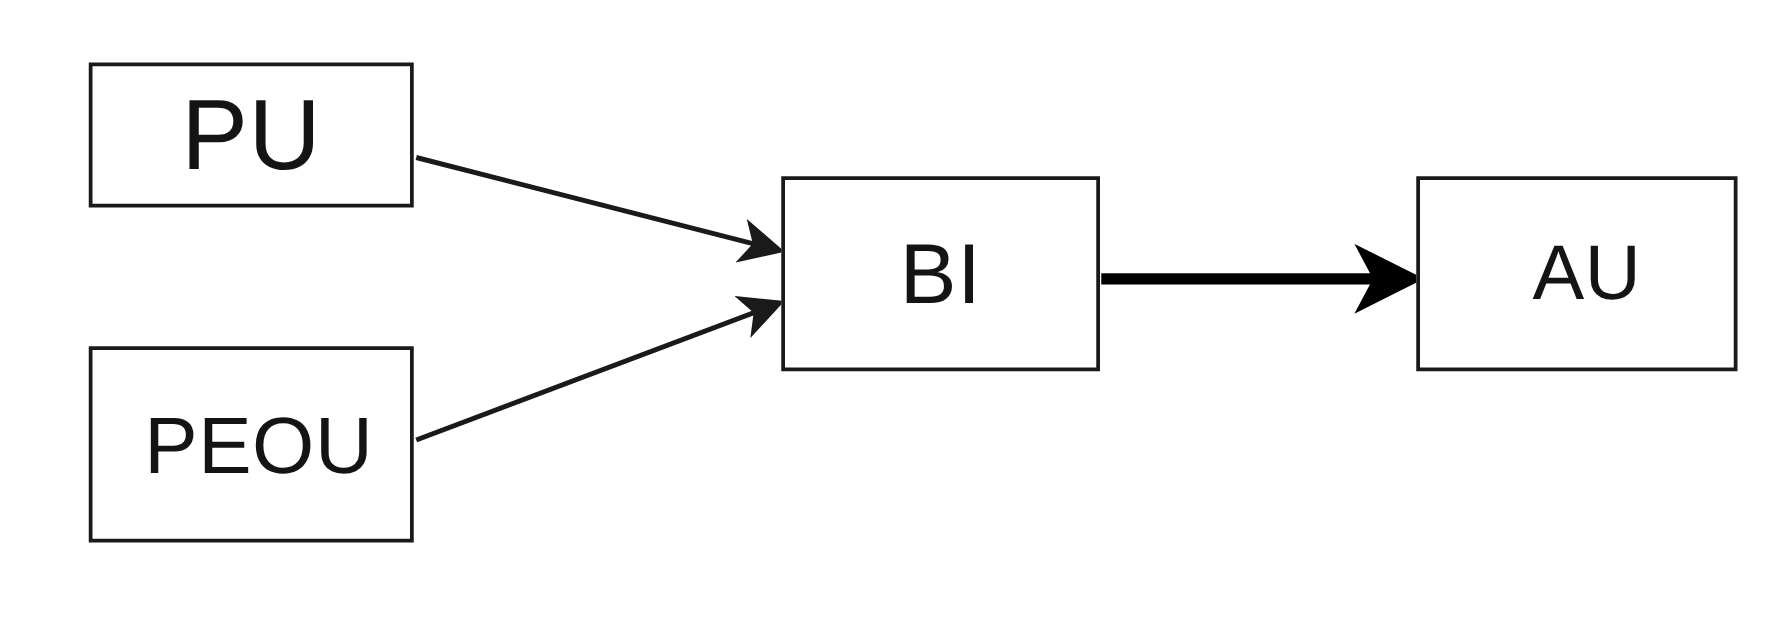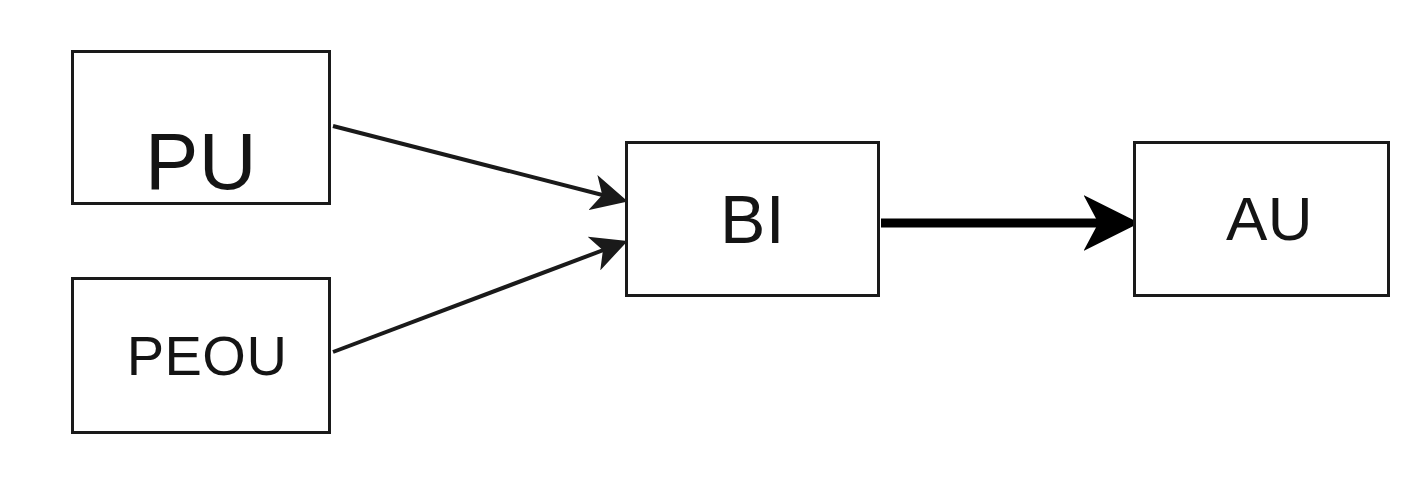--- a/index.html
+++ b/index.html
@@ -38,34 +38,33 @@
     font-weight: 400;
     color: #141414;
     line-height: 1;
     letter-spacing: 0.5px;
     white-space: nowrap;
   }
   #node-pu {
     left: 71px;
     top: 50px;
     width: 260px;
-    height: 155px;
-    align-items: flex-end;
+    height: 116px;
   }
   #node-pu .node-label {
     font-size: 80px;
   }
   #node-peou {
     left: 71px;
     top: 277px;
     width: 260px;
     height: 157px;
   }
   #node-peou .node-label {
-    font-size: 56px;
+    font-size: 64px;
     margin-left: 12px;
   }
   #node-bi {
     left: 625px;
     top: 141px;
     width: 255px;
     height: 156px;
   }
   #node-bi .node-label {
     font-size: 68px;

